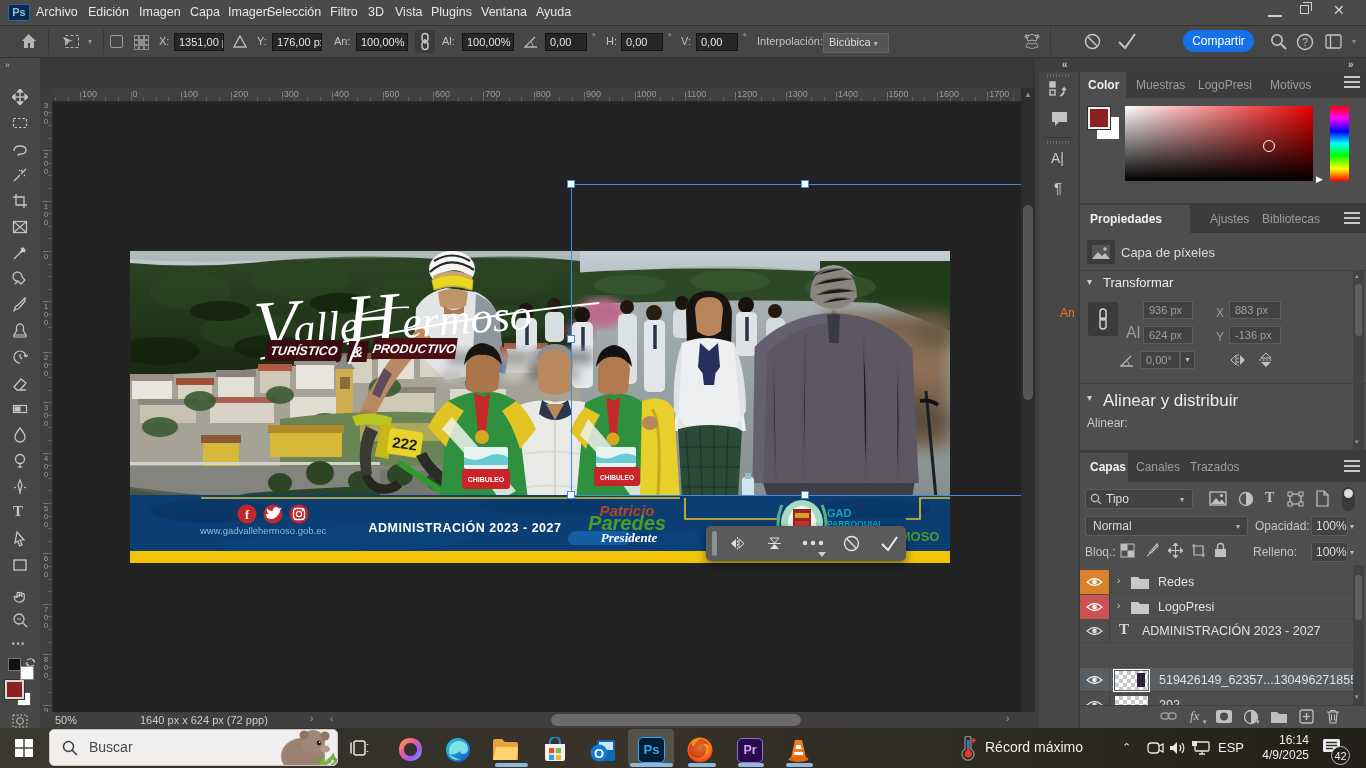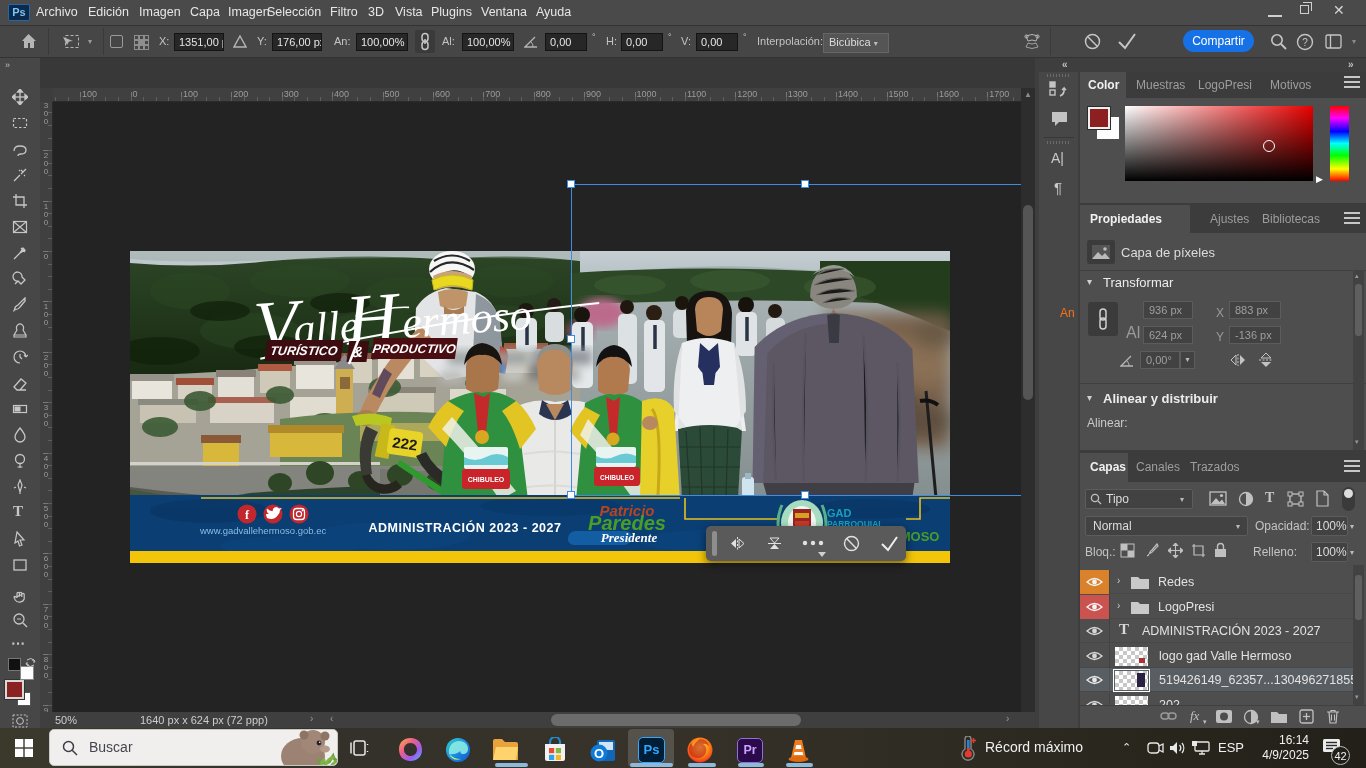--- a/index.html
+++ b/index.html
@@ -915,21 +915,21 @@
         <path d="M10 2 v10 l5-5Z" fill="#c3c3c3"></path>
         <line x1="8" y1="1" x2="8" y2="13" stroke="#c3c3c3" stroke-dasharray="2 1.5"></line>
       </svg>
 <svg class="a" style="left:1258px;top:353px" width="16" height="14" viewBox="0 0 16 14">
         <path d="M3 5 h10 L8 0Z" fill="none" stroke="#c3c3c3"></path>
         <path d="M3 9 h10 L8 14Z" fill="#c3c3c3"></path>
         <line x1="1" y1="7" x2="15" y2="7" stroke="#c3c3c3" stroke-dasharray="2 1.5"></line>
       </svg>
 <div class="a" style="left:1080px;top:383px;width:286px;height:1px;background:#404040"></div>
 <div class="a" style="left:1087px;top:392px;color:#cfcfcf;font-size:10px">▾</div>
-<div class="a" style="left:1103px;top:391px;color:#ececec;font-size:13px;font-weight:bold">Alinear y distribuir</div>
+<div class="a" style="left:1103px;top:391px;color:#ececec;font-size:17px;font-weight:normal">Alinear y distribuir</div>
 <div class="a" style="left:1087px;top:416px;color:#c9c9c9;font-size:12px">Alinear:</div>
 
 <div class="a" style="left:1353px;top:270px;width:11px;height:180px;background:#424242"></div>
 <div class="a" style="left:1355px;top:284px;width:7px;height:52px;background:#5f5f5f;border-radius:3px"></div>
 <div class="a" style="left:1355px;top:272px;color:#999;font-size:7px">▴</div>
 <div class="a" style="left:1355px;top:438px;color:#999;font-size:7px">▾</div>
 
 <div class="a" style="left:1080px;top:450px;width:286px;height:32px;background:#3c3c3c"></div>
 <div class="a" style="left:1080px;top:453px;width:48px;height:29px;background:#4e4e4e"></div>
 <div class="a tabtxt tabact" style="left:1090px;top:460px">Capas</div>
@@ -1035,31 +1035,20 @@
 <div class="leye">
             <svg style="margin:6px 0 0 6px" width="17" height="12" viewBox="0 0 17 12">
               <path d="M1 6 Q8.5 -1 16 6 Q8.5 13 1 6Z" fill="none" stroke="#d6d6d6" stroke-width="1.3"></path>
               <circle cx="8.5" cy="6" r="2.4" fill="#d6d6d6"></circle>
             </svg>
           </div>
 <div class="a" style="left:39px;top:2px;color:#d8d8d8;font-size:15px;font-weight:bold;font-family:'Liberation Serif',serif">T</div>
 <div class="ltxt" style="left:62px">ADMINISTRACIÓN 2023 - 2027</div>
 </div>
 
-<div class="lrow" style="top:78px">
-<div class="leye">
-            <svg style="margin:6px 0 0 6px" width="17" height="12" viewBox="0 0 17 12">
-              <path d="M1 6 Q8.5 -1 16 6 Q8.5 13 1 6Z" fill="none" stroke="#d6d6d6" stroke-width="1.3"></path>
-              <circle cx="8.5" cy="6" r="2.4" fill="#d6d6d6"></circle>
-            </svg>
-          </div>
-<div class="a checker" style="left:35px;top:3px;width:33px;height:19px"></div>
-<div class="a" style="left:59px;top:14px;width:6px;height:5px;background:#a33"></div>
-<div class="ltxt" style="left:79px">logo gad Valle Hermoso</div>
-</div>
 
 <div class="lrow" style="top:102px;background:#595e62">
 <div class="leye" style="border-right-color:#515151">
             <svg style="margin:6px 0 0 6px" width="17" height="12" viewBox="0 0 17 12">
               <path d="M1 6 Q8.5 -1 16 6 Q8.5 13 1 6Z" fill="none" stroke="#e8e8e8" stroke-width="1.3"></path>
               <circle cx="8.5" cy="6" r="2.4" fill="#e8e8e8"></circle>
             </svg>
           </div>
 <div class="a checker" style="left:35px;top:3px;width:33px;height:19px"></div>
 <div class="a" style="left:57px;top:5px;width:8px;height:14px;background:#2a2040"></div>

